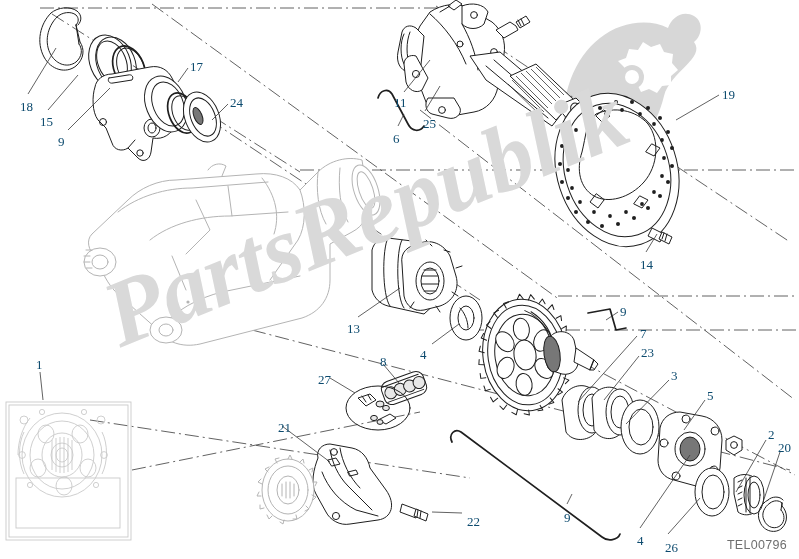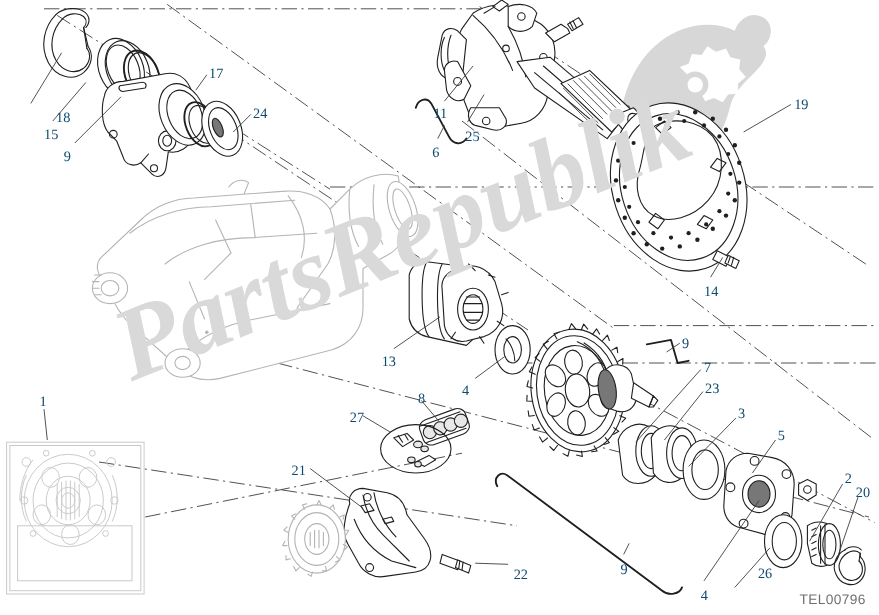--- a/index.html
+++ b/index.html
@@ -603,27 +603,27 @@
       <div class="callout-num" style="left: 380px; top: 355px;">8</div>
       <div class="callout-num" style="left: 564px; top: 511px;">9</div>
       <div class="callout-num" style="left: 620px; top: 305px;">9</div>
       <div class="callout-num" style="left: 394px; top: 96px;">11</div>
       <div class="callout-num" style="left: 420px; top: 348px;">4</div>
       <div class="callout-num" style="left: 347px; top: 322px;">13</div>
       <div class="callout-num" style="left: 640px; top: 258px;">14</div>
       <div class="callout-num" style="left: 40px; top: 115px;">15</div>
       <div class="callout-num" style="left: 58px; top: 135px;">9</div>
       <div class="callout-num" style="left: 190px; top: 60px;">17</div>
-      <div class="callout-num" style="left: 20px; top: 100px; margin-left: 31px;">18</div>
+      <div class="callout-num" style="left: 20px; top: 100px;">18</div>
       <div class="callout-num" style="left: 722px; top: 88px;">19</div>
       <div class="callout-num" style="left: 778px; top: 441px;">20</div>
-      <div class="callout-num" style="left: 265px; top: 421px;">21</div>
+      <div class="callout-num" style="left: 278px; top: 421px;">21</div>
       <div class="callout-num" style="left: 467px; top: 515px;">22</div>
       <div class="callout-num" style="left: 641px; top: 346px;">23</div>
       <div class="callout-num" style="left: 230px; top: 96px;">24</div>
       <div class="callout-num" style="left: 423px; top: 117px;">25</div>
-      <div class="callout-num" style="left: 665px; top: 514px; margin-left: 24px;">26</div>
+      <div class="callout-num" style="left: 665px; top: 541px;">26</div>
       <div class="callout-num" style="left: 318px; top: 373px;">27</div>
     </div>
 
   <div id="diagram-code">TEL00796</div>
 
 </div>
 
 </body></html>

